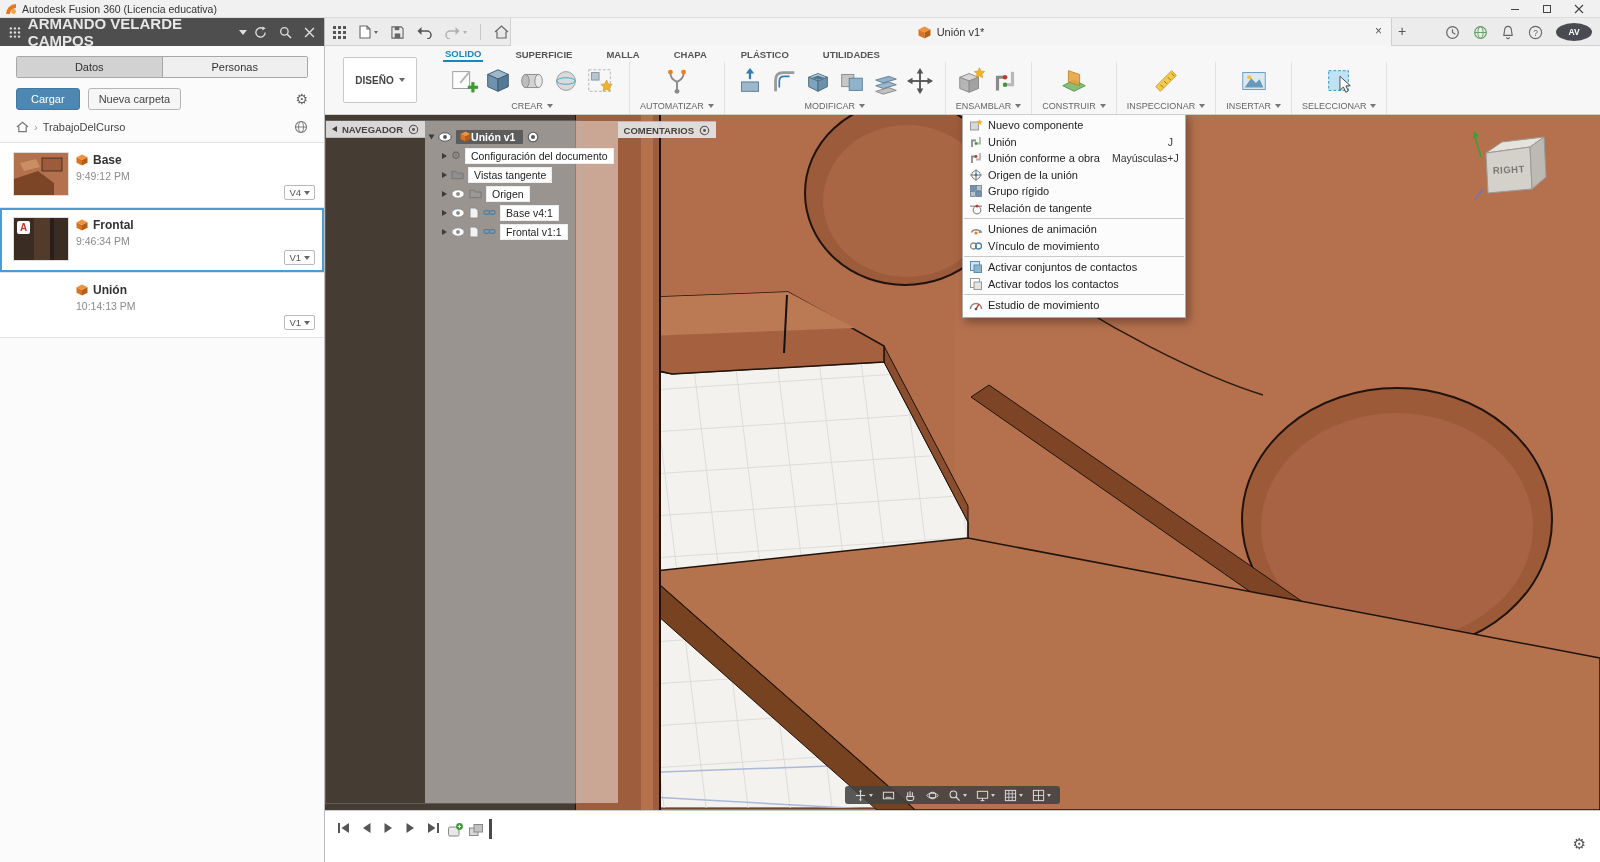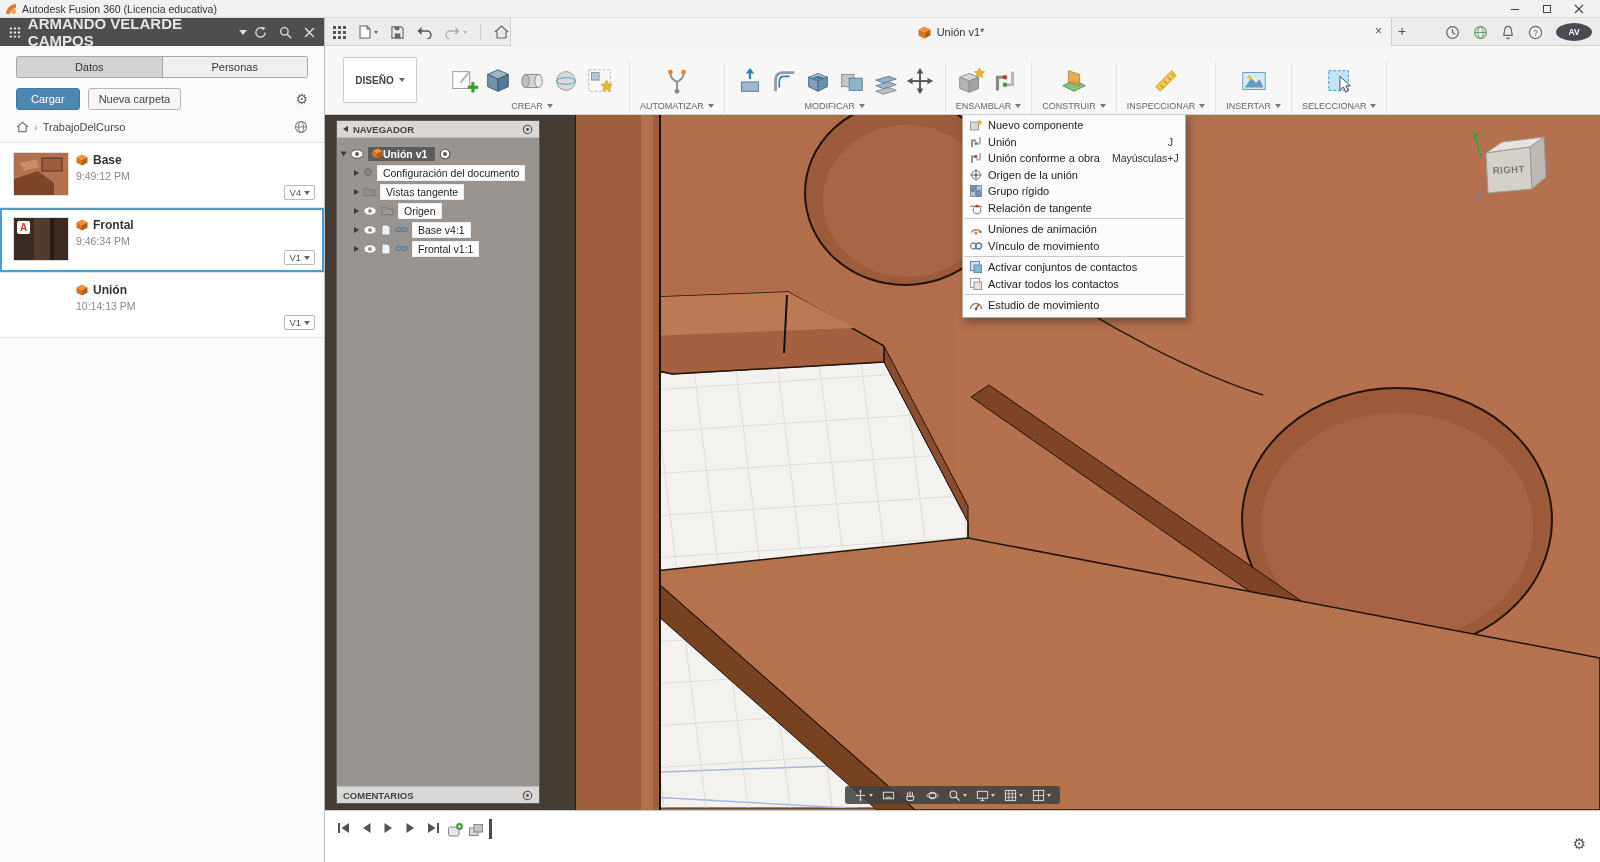--- a/index.html
+++ b/index.html
@@ -62,21 +62,21 @@
 .ricons{height:38px;display:flex;align-items:center;gap:4px;}
 .ricon{width:30px;height:34px;display:flex;align-items:center;justify-content:center;border-radius:2px;}
 .rlabel{font-size:9px;color:#666;display:flex;align-items:center;gap:4px;margin-top:1px;}
 .rlabel .caret{border-left:3px solid transparent;border-right:3px solid transparent;border-top:4px solid #777;}
 
 
 .viewport{position:absolute;left:325px;top:115px;width:1275px;height:695px;overflow:hidden;background:#b26e4b;}
 .scene{position:absolute;left:0;top:0;}
 
 
-.navigator{position:absolute;left:11px;top:5px;width:204px;height:684px;display:flex;flex-direction:column;border:1px solid rgba(120,120,120,.55);z-index:10;}
+.navigator{position:absolute;left:0;top:5px;width:256px;height:684px;display:flex;flex-direction:row;border:1px solid rgba(120,120,120,.55);z-index:10;}
 .nav-header,.nav-footer{height:17px;background:rgba(228,228,228,.93);display:flex;align-items:center;gap:5px;padding:0 6px;font-size:9.5px;font-weight:bold;color:#444;flex:none;}
 .nav-header{border-bottom:1px solid #b9b9b9;}
 .nav-footer{border-top:1px solid #b9b9b9;}
 .nav-footer .dot,.nav-header .dot{margin-left:auto;}
 .nav-tree{background:rgba(255,255,255,.45);flex:1;padding:6px 4px;}
 .nav-row{display:flex;align-items:center;gap:4px;height:19px;font-size:10.5px;}
 .tri{width:0;height:0;border-top:3.5px solid transparent;border-bottom:3.5px solid transparent;border-left:5px solid #3c3c3c;flex:none;}
 .tri.open{transform:rotate(90deg);}
 .indent{width:9px;flex:none;}
 .nav-label{background:#fff;border:1px solid rgba(0,0,0,.07);padding:0 5px;line-height:14px;color:#222;white-space:nowrap;}
@@ -336,20 +336,28 @@
       <div class="avatar">AV</div>
     </div>
   </div>
 
   <div class="ribbon">
     <div class="design-btn">
       <span>DISEÑO</span>
         <span class="caret"></span>
     </div>
 
+    <div class="ribbon-tabs">
+      <span class="rtab active">SOLIDO</span>
+      <span class="rtab">SUPERFICIE</span>
+      <span class="rtab">MALLA</span>
+      <span class="rtab">CHAPA</span>
+      <span class="rtab">PLÁSTICO</span>
+      <span class="rtab">UTILIDADES</span>
+    </div>
 
     <div class="ribbon-groups">
 
       <div class="rgroup first">
         <div class="ricons">
           <span class="ricon">
               <svg width="30" height="30" viewBox="0 0 32 32">
                 <rect x="4" y="6" width="18" height="18" fill="#fdfdfd" stroke="#9a9a9a"></rect>
                 <line x1="22" y1="6" x2="12" y2="18" stroke="#b5b5b5" stroke-width="2"></line>
                 <rect x="20" y="21" width="11" height="3.4" fill="#3d9b35"></rect>

